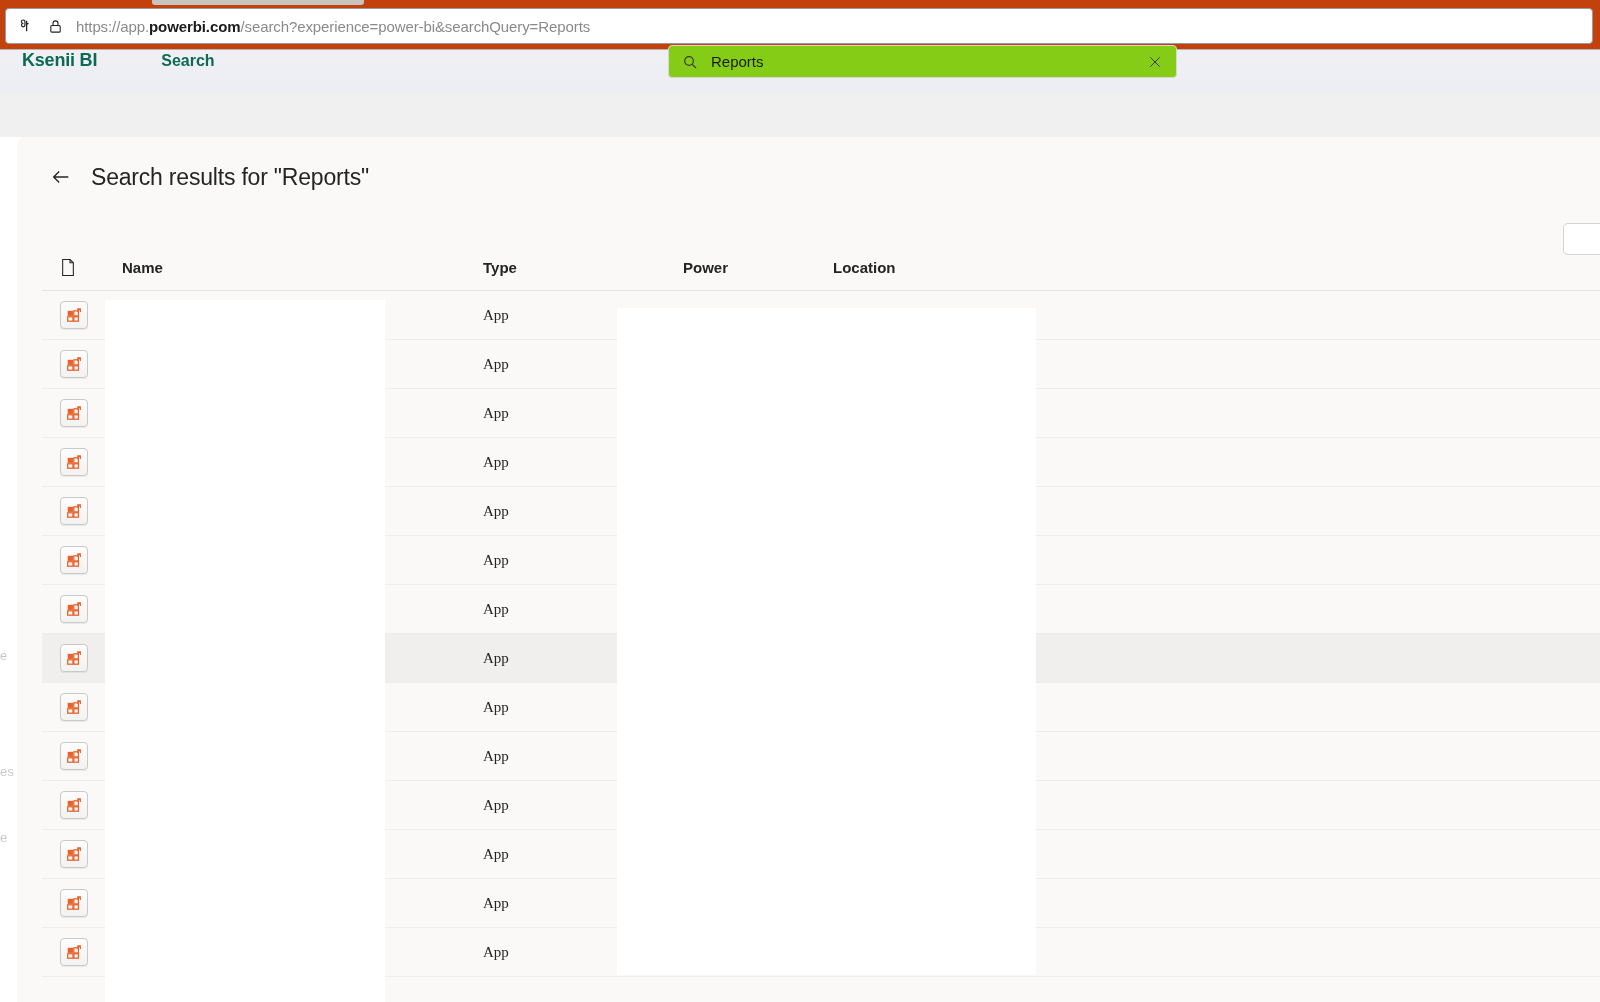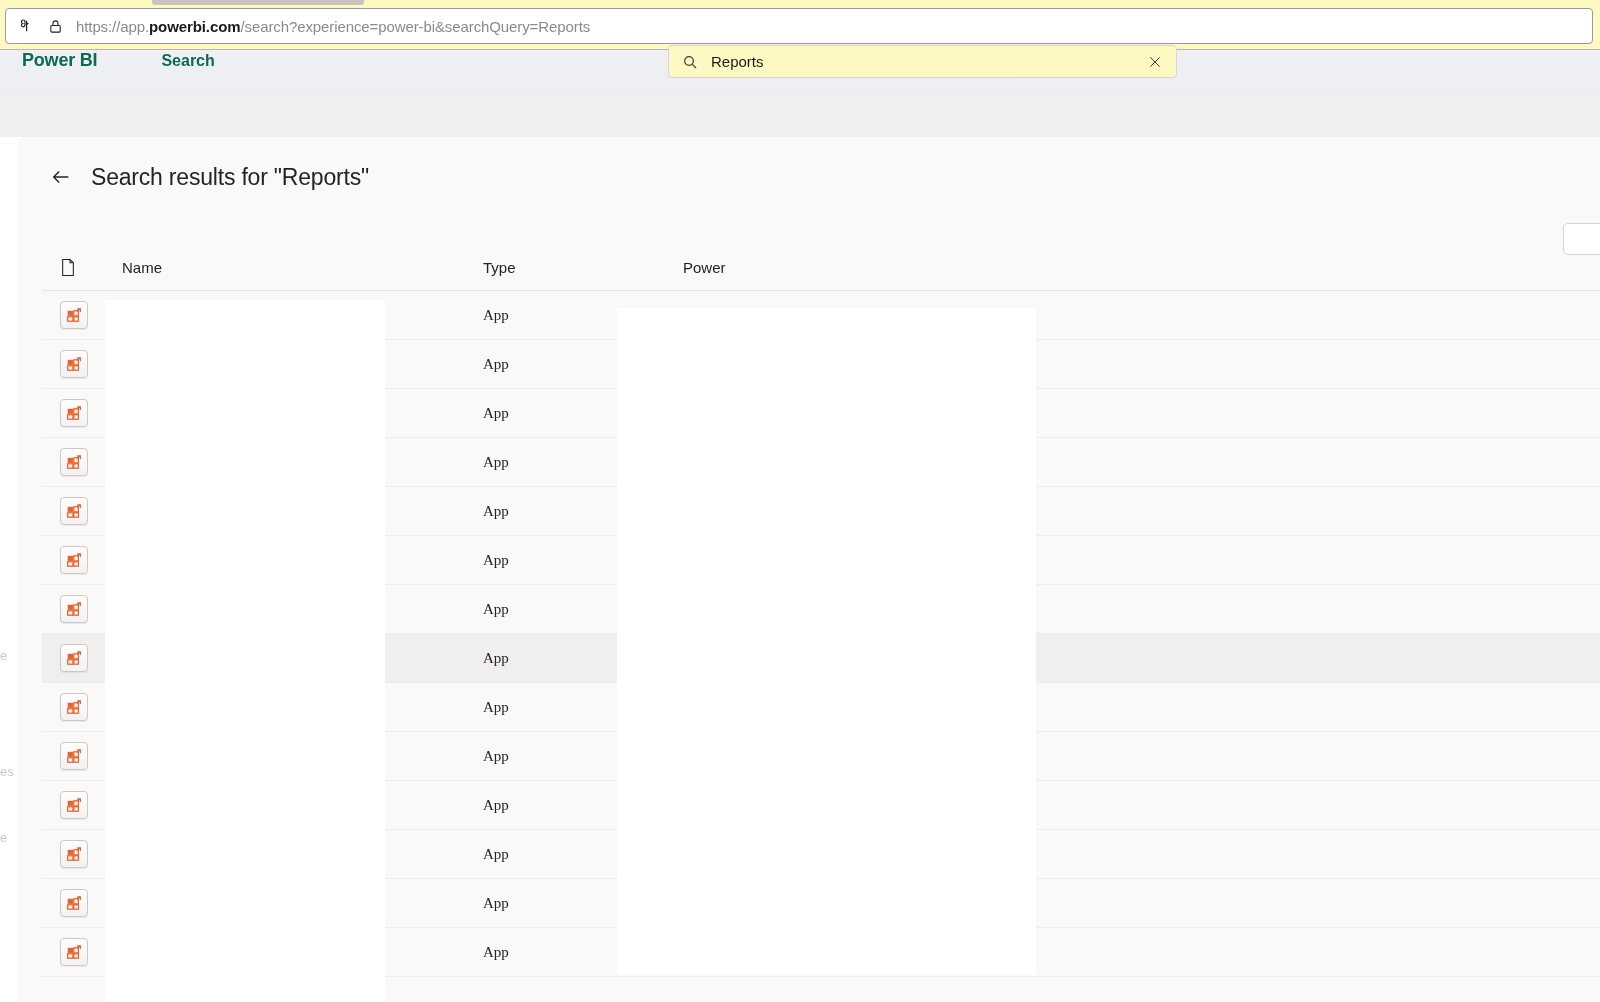--- a/index.html
+++ b/index.html
@@ -11,21 +11,21 @@
     background: #ffffff;
     font-family: "Liberation Sans", sans-serif;
   }
 
   
   .browser-chrome {
     position: absolute;
     top: 0; left: 0;
     width: 1600px;
     height: 50px;
-    background: #fef9c3;
+    background: #c2410c;
     border-bottom: 1px solid #b8b5b0;
   }
   .tab-stub {
     position: absolute;
     top: 0; left: 152px;
     width: 212px;
     height: 5px;
     background: #c8c5c0;
     border-radius: 0 0 3px 3px;
   }
@@ -84,21 +84,21 @@
     font-size: 16px;
     font-weight: 700;
     color: #0f6a53;
     margin-left: 48px;
   }
   .search-wrap {
     position: absolute;
     top: 45px; left: 668px;
     width: 509px;
     height: 33px;
-    background: #fef9c3;
+    background: #84cc16;
     border: 1px solid #d6d6d6;
     border-radius: 4px;
     display: flex;
     align-items: center;
     padding: 0 10px 0 12px;
   }
   .search-icon-box {
     width: 18px; height: 18px;
     flex: none;
     display: flex; align-items: center; justify-content: center;
@@ -170,21 +170,21 @@
     position: absolute;
     top: 108px; left: 25px;
     width: 1558px;
   }
   .tbl-head {
     display: flex;
     align-items: center;
     height: 46px;
     border-bottom: 1px solid #e6e4e2;
     font-size: 15px;
-    font-weight: 400;
+    font-weight: 700;
     color: #242424;
   }
   .c-icon   { width: 65px; flex: none; display: flex; align-items: center; justify-content: flex-start; padding-left: 18px; }
   .c-name   { width: 340px; flex: none; padding-left: 15px; }
   .c-type   { width: 200px; flex: none; margin-left: 36px; }
   .c-owner  { width: 150px; flex: none; }
   .c-loc    { width: 500px; flex: none; }
 
   .doc-head-icon { color: #242424; display: flex; }
 
@@ -253,21 +253,21 @@
     </span>
     <span class="url-text">
       <span>https://app.</span><b>powerbi.com</b><span>/search?experience=power-bi&amp;searchQuery=Reports</span>
     </span>
   </div>
 </div>
 
 <div class="pbi-header"></div>
 
 <div class="brand-area">
-  <span class="brand-name">Power BI</span>
+  <span class="brand-name">Ksenii BI</span>
   <span class="brand-sub">Search</span>
 </div>
 
 <div class="search-wrap">
   <span class="search-icon-box">
     <svg width="16" height="16" viewBox="0 0 24 24" fill="none" stroke="#3b3b3b" stroke-width="1.8">
       <circle cx="10.5" cy="10.5" r="6.5"></circle>
       <path d="M15.5 15.5L21 21"></path>
     </svg>
   </span>
@@ -299,20 +299,21 @@
         <span class="doc-head-icon">
           <svg width="16" height="19" viewBox="0 0 24 28" fill="none" stroke="#242424" stroke-width="1.6">
             <path d="M4 2h11l5 5v19H4z"></path>
             <path d="M15 2v5h5"></path>
           </svg>
         </span>
       </div>
       <div class="c-name">Name</div>
       <div class="c-type">Type</div>
       <div class="c-owner">Power</div>
+      <div class="c-loc">Location</div>
     </div>
 
     <div id="rows-host">
         <div class="tbl-row">
           <div class="c-icon">
             <span class="app-icon">
               <svg width="17" height="17" viewBox="0 0 20 20">
                 <rect x="2" y="4.5" width="6.2" height="6" fill="#e8622a"></rect>
                 <rect x="9.2" y="4.5" width="5.4" height="6" fill="none" stroke="#e8622a" stroke-width="1.5"></rect>
                 <rect x="2" y="11.5" width="6.2" height="5.2" fill="none" stroke="#e8622a" stroke-width="1.5"></rect>

